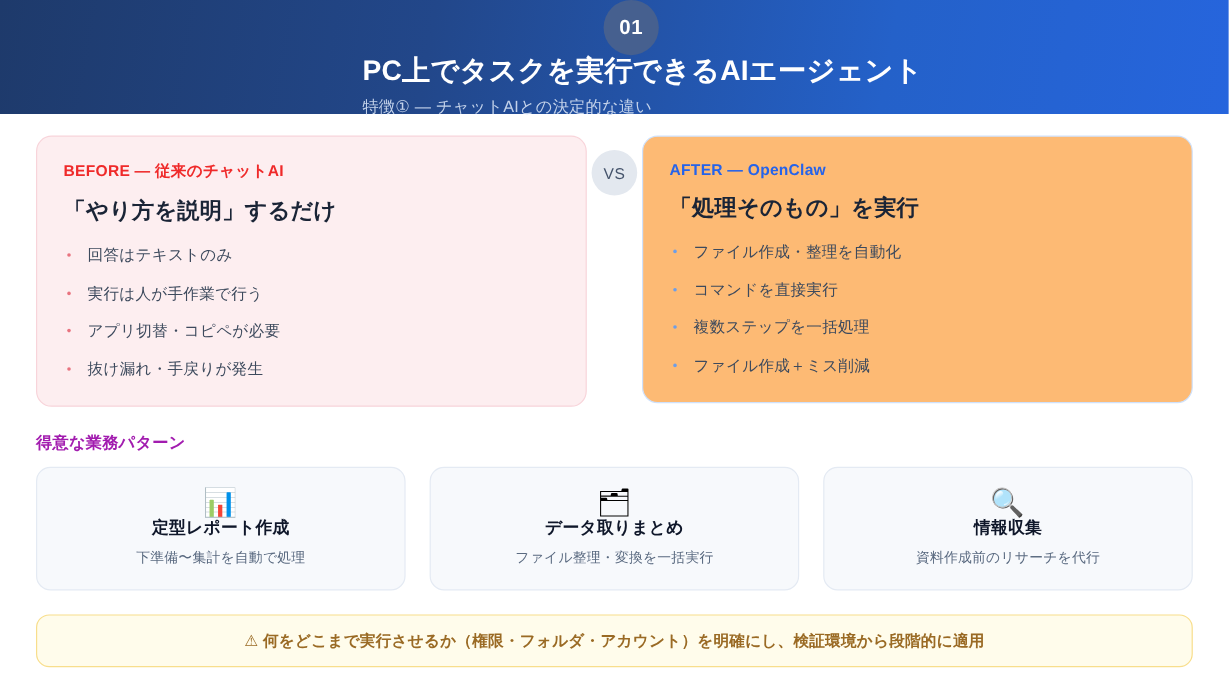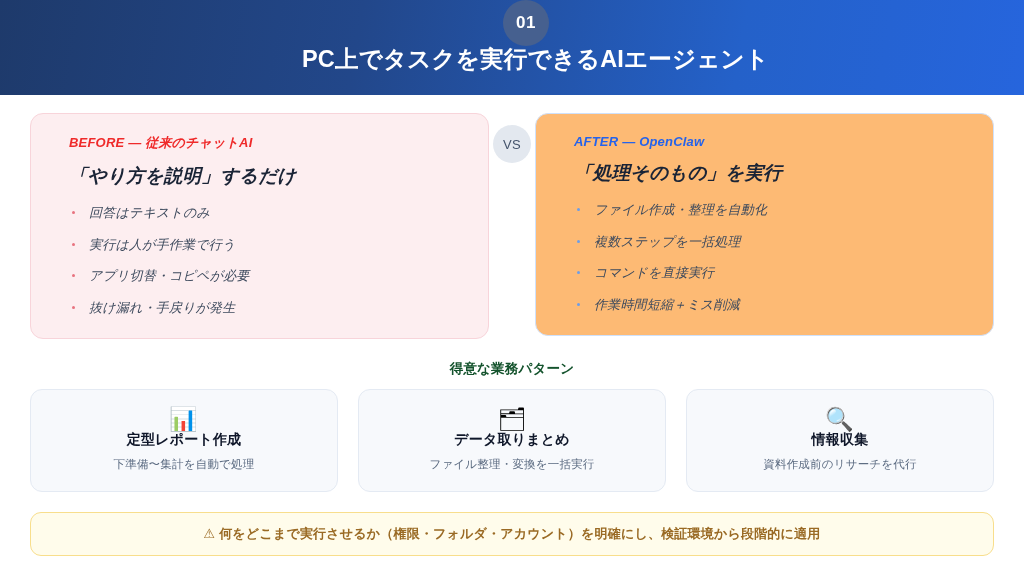--- a/index.html
+++ b/index.html
@@ -48,23 +48,22 @@
   .stage { position:relative; padding:0 30px; }
 
   .compare-row {
     display:flex;
     align-items:flex-start;
     margin-top:18px;
     position:relative;
   }
   .cmp-card {
     border-radius:13px;
-    padding:20px 22px 22px 38px;
+    padding:20px 22px 22px 22px;
     min-height:215px;
-    font-style:italic;
   }
   .cmp-before {
     width:465px;
     background:#fdeef0;
     border:1px solid #f8d4da;
   }
   .cmp-after {
     width:465px;
     background:#fdba74;
     border:1px solid #cfe1fb;
@@ -118,23 +117,22 @@
     font-size:13px; font-weight:normal;
     letter-spacing:0.4px;
     z-index:3;
   }
 
   
   .section-title {
     margin-top:21px;
     font-size:13.5px;
     font-weight:bold;
-    color:#14532d;
-    letter-spacing:0.2px;
-    text-align:center;
+    color:#a21caf;
+    letter-spacing:0.2px;
   }
   .pattern-row {
     display:flex;
     gap:20px;
     margin-top:11px;
   }
   .pattern-card {
     flex:1;
     background:#f7f9fc;
     border:1px solid #e4eaf3;
@@ -180,20 +178,21 @@
 </style>
 </head>
 <body>
 
 <div class="header">
   <div class="num-badge">
     <span>01</span>
   </div>
   <div class="header-text">
     <div class="header-title">PC上でタスクを実行できるAIエージェント</div>
+    <div class="header-sub">特徴① — チャットAIとの決定的な違い</div>
   </div>
 </div>
 
 <div class="stage">
 
   <div class="compare-row">
 
     <div class="cmp-card cmp-before">
       <div class="cmp-kicker kicker-before">BEFORE — 従来のチャットAI</div>
       <div class="cmp-head">「やり方を説明」するだけ</div>
@@ -207,23 +206,23 @@
 
     <div class="vs-badge">
       <span>VS</span>
     </div>
 
     <div class="cmp-card cmp-after">
       <div class="cmp-kicker kicker-after">AFTER — OpenClaw</div>
       <div class="cmp-head">「処理そのもの」を実行</div>
       <ul class="cmp-list">
         <li>ファイル作成・整理を自動化</li>
+        <li>コマンドを直接実行</li>
         <li>複数ステップを一括処理</li>
-        <li>コマンドを直接実行</li>
-        <li>作業時間短縮＋ミス削減</li>
+        <li>ファイル作成＋ミス削減</li>
       </ul>
     </div>
 
   </div>
 
   <div class="section-title">得意な業務パターン</div>
 
   <div class="pattern-row">
 
     <div class="pattern-card">

